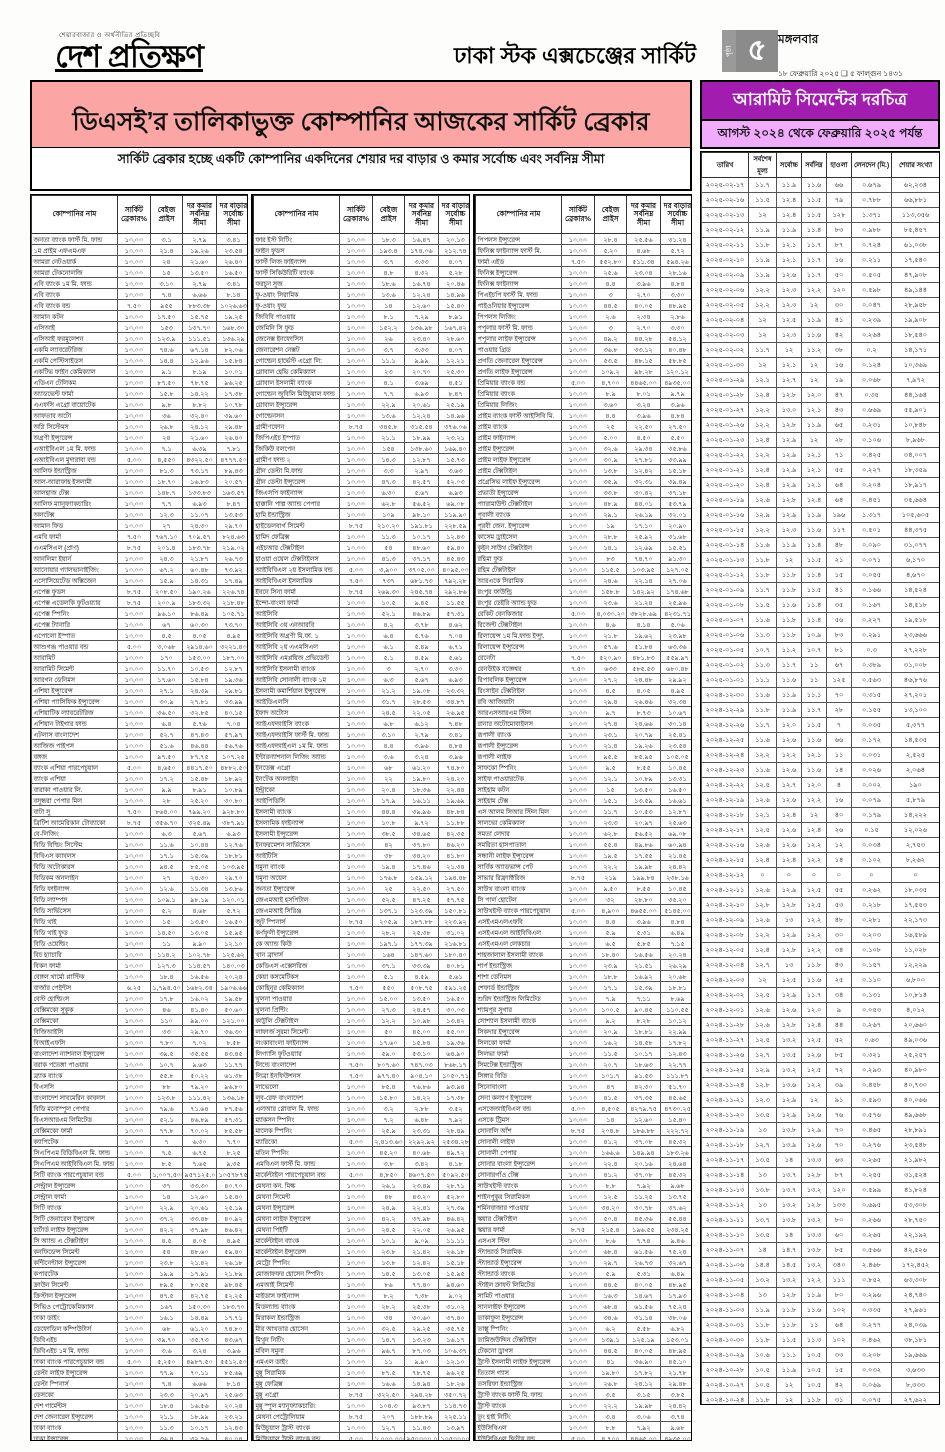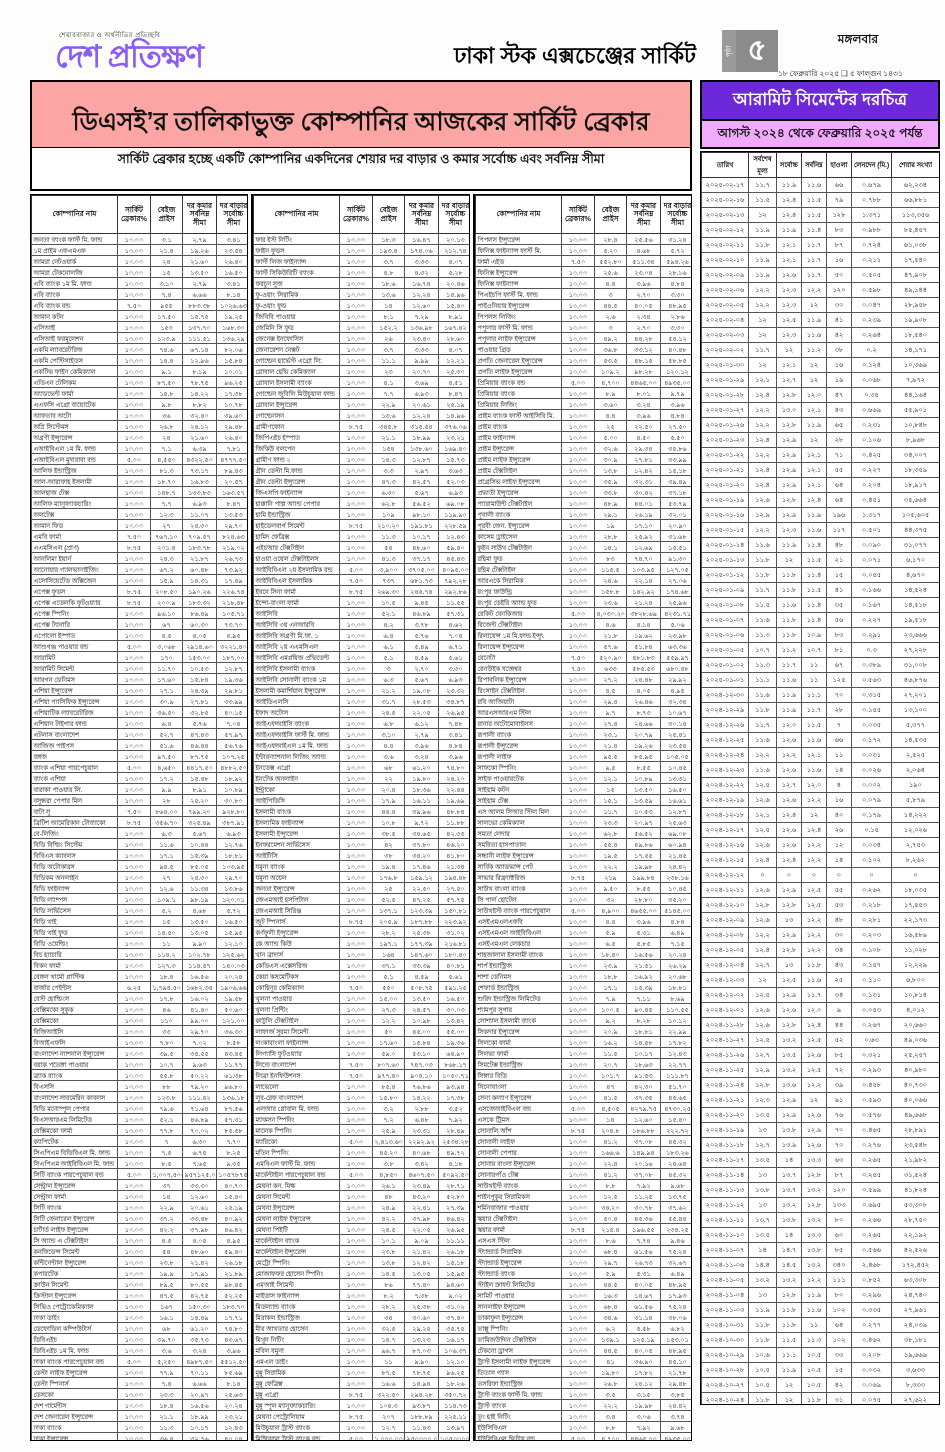--- a/index.html
+++ b/index.html
@@ -2,27 +2,27 @@
 <html><head>
 <meta charset="utf-8">
 <style>
   html,body{margin:0;padding:0;background:#fff;}
   body{width:945px;height:1452px;position:relative;font-family:"Liberation Sans","DejaVu Sans",sans-serif;color:#111;}
   .page{width:945px;height:1452px;position:relative;overflow:hidden;background:#fdfdfc;}
   
   .hdr{position:absolute;top:0;left:0;width:945px;height:76px;}
   .logo-wrap{position:absolute;left:55px;top:30px;width:240px;}
   .logo-tag{font-size:6.5px;color:#333;letter-spacing:.5px;margin-left:4px;}
-  .logo{font-size:31px;font-weight:bold;letter-spacing:-1px;color:#8b5cf6;line-height:1;}
+  .logo{font-size:31px;font-weight:bold;letter-spacing:-1px;color:#000000;line-height:1;text-decoration:underline;}
   .hdr-title{position:absolute;left:430px;top:38px;width:290px;text-align:center;font-size:22px;font-weight:bold;color:#000;}
   .pagebox{position:absolute;left:722px;top:30px;display:flex;align-items:stretch;height:42px;}
   .pg-label{writing-mode:vertical-rl;transform:rotate(180deg);background:#9a9a9a;color:#fff;font-size:7px;padding:2px 1px;display:flex;align-items:center;justify-content:center;}
   .pg-num{width:42px;background:#8b8b8b;color:#fff;font-size:30px;font-weight:bold;display:flex;align-items:center;justify-content:center;}
   .daydate{position:absolute;left:778px;top:30px;width:160px;}
-  .day{font-size:12px;font-weight:bold;text-align:center;}
+  .day{font-size:12px;font-weight:bold;}
   .date{font-size:7.5px;margin-top:18px;}
   .daterule{border-bottom:2px solid #222;margin-top:3px;width:158px;}
   
   .main{position:absolute;left:30px;top:80px;width:662px;}
   .main-titlebox{border:2px solid #000;background:#e2e2e0;}
   .main-title{font-size:25px;font-weight:bold;text-align:center;padding:20px 2px 2px 2px;background:#fca5a5;}
   .main-subtitle{font-size:12.5px;font-weight:bold;text-align:center;background:#fff;border-top:1.5px solid #000;padding:2px 0 19px 0;}
   .cols{display:flex;margin-top:3px;height:1247px;overflow:hidden;}
   .colwrap{width:219px;overflow:hidden;border:1.5px solid #000;background:#fff;}
   .colwrap+.colwrap{margin-left:3px;border-left:2.5px solid #000;}
@@ -30,21 +30,21 @@
   .stock th{font-size:7.3px;font-weight:bold;border:1px solid #333;height:37px;padding:0 1px;line-height:1.15;background:#fff;}
   .stock td{font-size:6.4px;border:1px solid #555;height:10px;line-height:7px;padding:0 1.5px;text-align:center;white-space:nowrap;overflow:hidden;}
   .stock td:first-child{text-align:left;}
   .stock col.c-name{width:86px;}
   .stock col.c-cb{width:33px;}
   .stock col.c-bp{width:32px;}
   .stock col.c-lo{width:34px;}
   .stock col.c-hi{width:34px;}
   
   .side{position:absolute;left:700px;top:80px;width:240px;}
-  .side-title{background:#6d28d9;color:#fff;font-size:17px;font-weight:bold;text-align:center;padding:4px 0 5px 0;border:2px solid #000;}
+  .side-title{background:#a21caf;color:#fff;font-size:17px;font-weight:bold;text-align:center;padding:4px 0 5px 0;border:2px solid #000;}
   .side-sub{border:2px solid #000;border-top:none;font-size:12px;font-weight:bold;text-align:center;padding:3px 0;background:#f0abfc;}
   .side-tablewrap{border:1.5px solid #000;margin-top:2px;height:1252px;overflow:hidden;background:#fff;}
   .price th{font-size:6.6px;font-weight:bold;border:1px solid #333;height:15px;padding:0 1px;}
   .price td{font-size:6.6px;border:1px solid #555;height:14px;line-height:8px;padding:0 1px;text-align:center;white-space:nowrap;overflow:hidden;}
   .price col.p-date{width:47px;}
   .price col.p-last{width:28px;}
   .price col.p-hi{width:25px;}
   .price col.p-lo{width:25px;}
   .price col.p-tr{width:25px;}
   .price col.p-val{width:40px;}

